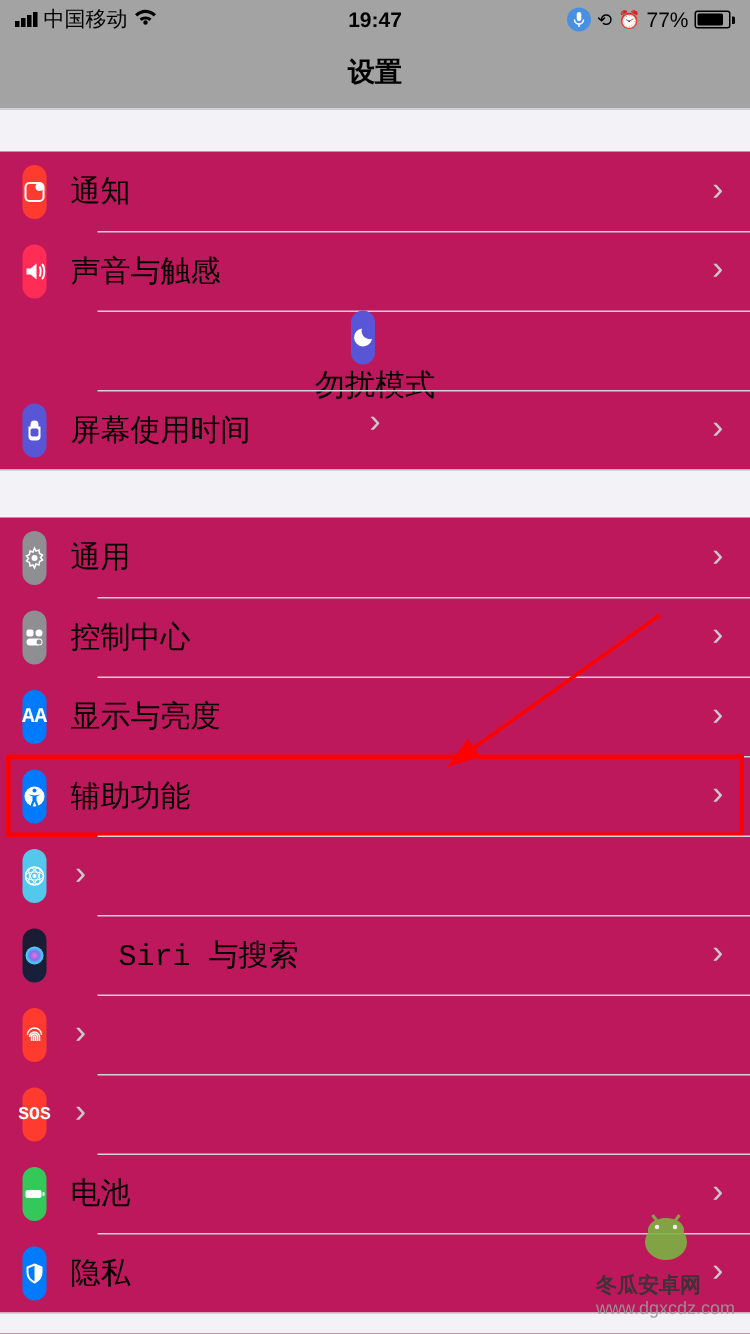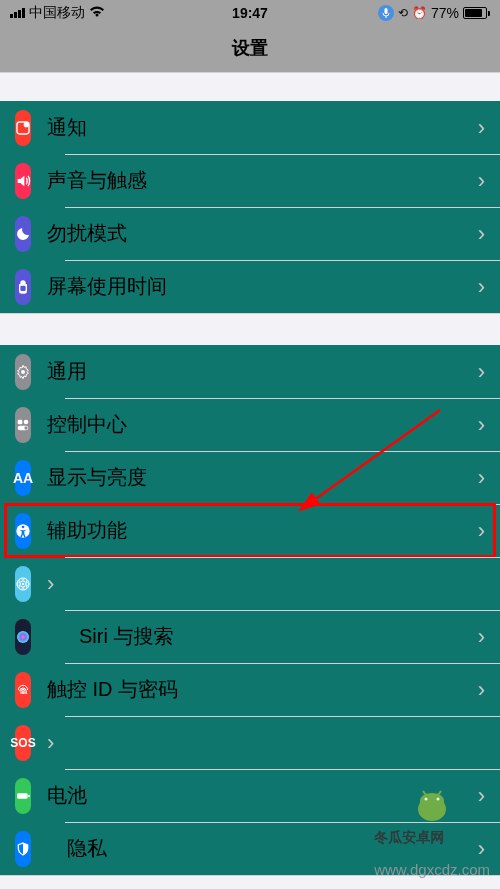--- a/index.html
+++ b/index.html
@@ -37,21 +37,21 @@
     .battery-tip { width: 2px; height: 5px; background: #000; margin-left: 1px; border-radius: 0 1px 1px 0; }
     .mic-icon { width: 16px; height: 16px; border-radius: 50%; background: #4a90e2; display: inline-flex; align-items: center; justify-content: center; color: #fff; font-size: 9px; }
     .nav-header {
       background: #a3a3a3;
       text-align: center;
       padding: 14px 0 12px;
       font-size: 18px;
       font-weight: 600;
       border-bottom: 0.5px solid #d1d1d6;
     }
-    .section { background: #0f766e; margin-top: 32px; }
+    .section { background: #be185d; margin-top: 32px; font-family: Liberation Mono, monospace; }
     .section:first-of-type { margin-top: 28px; }
     .row {
       display: flex;
       align-items: center;
       height: 53px;
       padding: 0 15px;
       position: relative;
     }
     .row::after {
       content: '';
@@ -93,21 +93,21 @@
       gap: 6px;
       opacity: 0.9;
       flex-direction: column;
     }
     .wm-logo {
       width: 32px; height: 36px;
       position: relative;
     }
     .wm-text { font-size: 13px; color: #666; line-height: 1.2; }
     .wm-text .line1 { font-weight: bold; color: #333; font-size: 14px; }
-    .wm-text .line2 { font-size: 15px; color: #999; margin-top: 15px; }
+    .wm-text .line2 { font-size: 12px; color: #999; }
     
     .ic-notif { background: #ff3b30; }
     .ic-sound { background: #ff2d55; }
     .ic-dnd { background: #5856d6; }
     .ic-screen { background: #5856d6; }
     .ic-general { background: #8e8e93; }
     .ic-control { background: #8e8e93; }
     .ic-display { background: #007aff; }
     .ic-access { background: #007aff; }
     .ic-wallpaper { background: #54c7ec; }
@@ -173,21 +173,21 @@
       <div class="row" style="position: relative;">
         <div class="app-icon ic-sound">
           <svg class="sicon" viewBox="0 0 24 24">
             <path d="M4 9v6h4l6 5V4l-6 5H4z" fill="#fff"></path>
             <path d="M17 7c1.5 1.5 1.5 8 0 10M19.5 4.5c3 3 3 12 0 15" stroke="#fff" stroke-width="2" fill="none"></path>
           </svg>
         </div>
         <div class="row-label">声音与触感</div>
         <div class="chevron">›</div>
       </div>
-      <div class="row" style="position: relative;">
+      <div class="row" style="position: relative; flex-direction: column;">
         <div class="app-icon ic-dnd">
           <svg class="sicon" viewBox="0 0 24 24">
             <path d="M21 13A9 9 0 1111 3c-1 3 0 7 3 9s6 2 7 1z" fill="#fff"></path>
           </svg>
         </div>
         <div class="row-label">勿扰模式</div>
         <div class="chevron">›</div>
       </div>
       <div class="row" style="position: relative;">
         <div class="app-icon ic-screen">
@@ -269,38 +269,37 @@
         </div>
         <div class="row-label">Siri 与搜索</div>
         <div class="chevron">›</div>
       </div>
       <div class="row" style="position: relative;">
         <div class="app-icon ic-touchid">
           <svg class="sicon" viewBox="0 0 24 24">
             <path d="M7 14a5 5 0 0110 0v4M9 18v-4a3 3 0 016 0v4M11 18v-4a1 1 0 012 0v4M5 12a7 7 0 0114 0" stroke="#fff" stroke-width="1.5" fill="none"></path>
           </svg>
         </div>
-        <div class="row-label">触控 ID 与密码</div>
         <div class="chevron">›</div>
       </div>
       <div class="row" style="position: relative;">
         <div class="app-icon ic-sos">SOS</div>
         <div class="chevron">›</div>
       </div>
       <div class="row" style="position: relative;">
         <div class="app-icon ic-battery">
           <svg class="sicon" viewBox="0 0 24 24">
             <rect x="3" y="8" width="16" height="8" rx="2" fill="#fff"></rect>
             <rect x="20" y="10" width="2" height="4" rx="1" fill="#fff"></rect>
           </svg>
         </div>
         <div class="row-label">电池</div>
         <div class="chevron">›</div>
       </div>
-      <div class="row" style="position: relative; gap: 20px;">
+      <div class="row" style="position: relative;">
         <div class="app-icon ic-privacy">
           <svg class="sicon" viewBox="0 0 24 24">
             <path d="M12 3l7 3v5c0 5-3 8-7 10-4-2-7-5-7-10V6l7-3z" fill="none" stroke="#fff" stroke-width="2"></path>
             <path d="M12 3l7 3v5c0 5-3 8-7 10V3z" fill="#fff"></path>
           </svg>
         </div>
         <div class="row-label">隐私</div>
         <div class="chevron">›</div>
       </div>
     </div>

